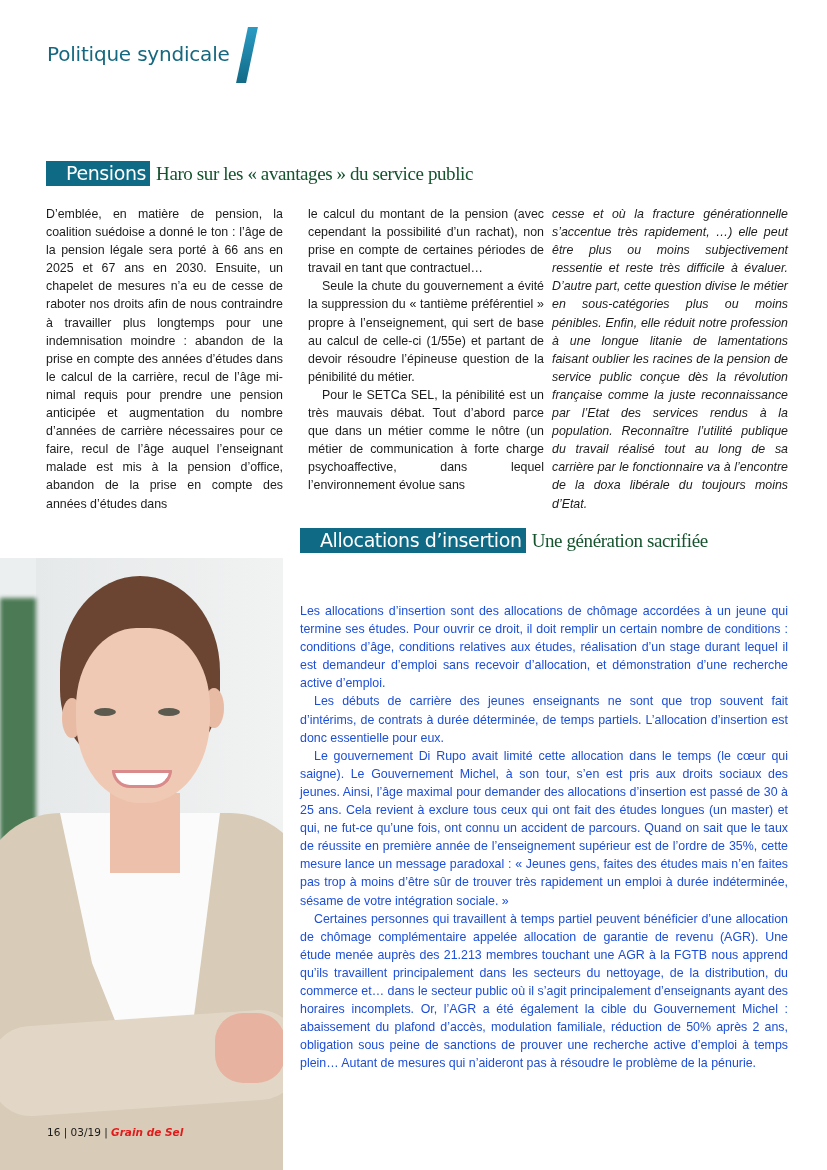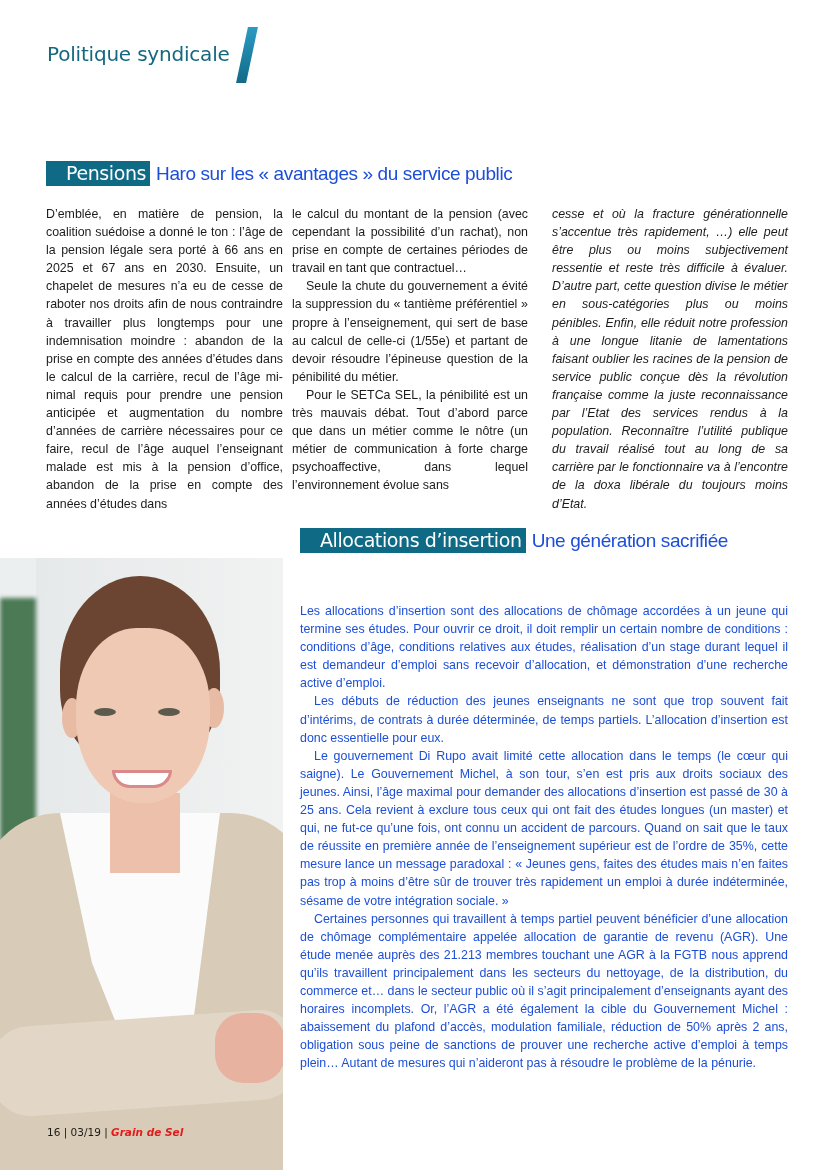--- a/index.html
+++ b/index.html
@@ -14,34 +14,34 @@
     position: absolute; left: 242px; top: 27px; width: 10px; height: 56px;
     background: linear-gradient(180deg, #2a9bc4 0%, #136a86 100%);
     transform: skewX(-12deg);
   }
 
   .headline { position: absolute; display: flex; align-items: center; white-space: nowrap; }
   .headline .tag {
     background: #0f6a85; color: #fff; font-family: "DejaVu Sans", sans-serif;
     padding: 1px 4px 2px 20px; margin-right: 6px;
   }
-  .headline .sub { color: #1d4ed8; font-family: Liberation Sans, sans-serif; }
+  .headline .sub { color: #14532d; font-family: Liberation Serif, serif; }
   .h1 { left: 46px; top: 161px; }
   .h1 .tag, .h1 .sub { font-size: 19px; letter-spacing: -0.4px; }
   .h2 { left: 300px; top: 528px; }
   .h2 .tag, .h2 .sub { font-size: 19px; letter-spacing: -0.4px; }
 
   .col {
     position: absolute; font-size: 12.4px; line-height: 18.1px;
     text-align: justify; hyphens: manual; color: #1c1c1c;
   }
   .col p { text-indent: 0; }
   .col p.ind { text-indent: 14px; }
   .c1 { left: 46px; top: 205px; width: 237px; }
-  .c2 { left: 292px; top: 205px; width: 236px; }
+  .c2 { left: 308px; top: 205px; width: 236px; }
   .c3 { left: 552px; top: 205px; width: 236px; font-style: italic; }
 
   .art2 { position: absolute; left: 300px; top: 602px; width: 488px;
     font-size: 12.4px; line-height: 18.1px; text-align: justify; color: #1d4ed8; }
   .art2 p.ind { text-indent: 14px; }
 
   
   .photo { position: absolute; left: 0; top: 558px; width: 283px; height: 612px; overflow: hidden;
     background: #eceff0; }
   .photo .board { position: absolute; left: 0; top: 40px; width: 36px; height: 250px; background: #4c7a55; filter: blur(2px); }
@@ -102,20 +102,20 @@
   <div class="hand-r"></div>
 </div>
 
 <div class="headline h2">
   <span class="tag">Allocations d’insertion</span>
   <span class="sub">Une génération sacrifiée</span>
 </div>
 
 <div class="art2">
   <p>Les allocations d’insertion sont des allocations de chômage accordées à un jeune qui termine ses études. Pour ouvrir ce droit, il doit remplir un certain nombre de conditions : conditions d’âge, conditions relatives aux études, réali­sation d’un stage durant lequel il est demandeur d’emploi sans recevoir d’allo­cation, et démonstration d’une recherche active d’emploi.</p>
-  <p class="ind">Les débuts de réduction des jeunes enseignants ne sont que trop souvent fait d’intérims, de contrats à durée déterminée, de temps partiels. L’allocation d’in­sertion est donc essentielle pour eux.</p>
+  <p class="ind">Les débuts de carrière des jeunes enseignants ne sont que trop souvent fait d’intérims, de contrats à durée déterminée, de temps partiels. L’allocation d’in­sertion est donc essentielle pour eux.</p>
   <p class="ind">Le gouvernement Di Rupo avait limité cette allocation dans le temps (le cœur qui saigne). Le Gouvernement Michel, à son tour, s’en est pris aux droits sociaux des jeunes. Ainsi, l’âge maximal pour demander des allocations d’insertion est passé de 30 à 25 ans. Cela revient à exclure tous ceux qui ont fait des études longues (un master) et qui, ne fut-ce qu’une fois, ont connu un accident de parcours. Quand on sait que le taux de réussite en première année de l’en­seignement supérieur est de l’ordre de 35%, cette mesure lance un message paradoxal : « Jeunes gens, faites des études mais n’en faites pas trop à moins d’être sûr de trouver très rapidement un emploi à durée indéterminée, sésame de votre intégration sociale. »</p>
   <p class="ind">Certaines personnes qui travaillent à temps partiel peuvent bénéficier d’une allocation de chômage complémentaire appelée allocation de garantie de reve­nu (AGR). Une étude menée auprès des 21.213 membres touchant une AGR à la FGTB nous apprend qu’ils travaillent principalement dans les secteurs du net­toyage, de la distribution, du commerce et… dans le secteur public où il s’agit principalement d’enseignants ayant des horaires incomplets. Or, l’AGR a été également la cible du Gouvernement Michel : abaissement du plafond d’accès, modulation familiale, réduction de 50% après 2 ans, obligation sous peine de sanctions de prouver une recherche active d’emploi à temps plein… Autant de mesures qui n’aideront pas à résoudre le problème de la pénurie.</p>
 </div>
 
 <div class="footer">
   <span>16</span><span> | </span><span>03/19</span><span> | </span><span class="brand">Grain de Sel</span>
 </div>
 
 </body></html>

